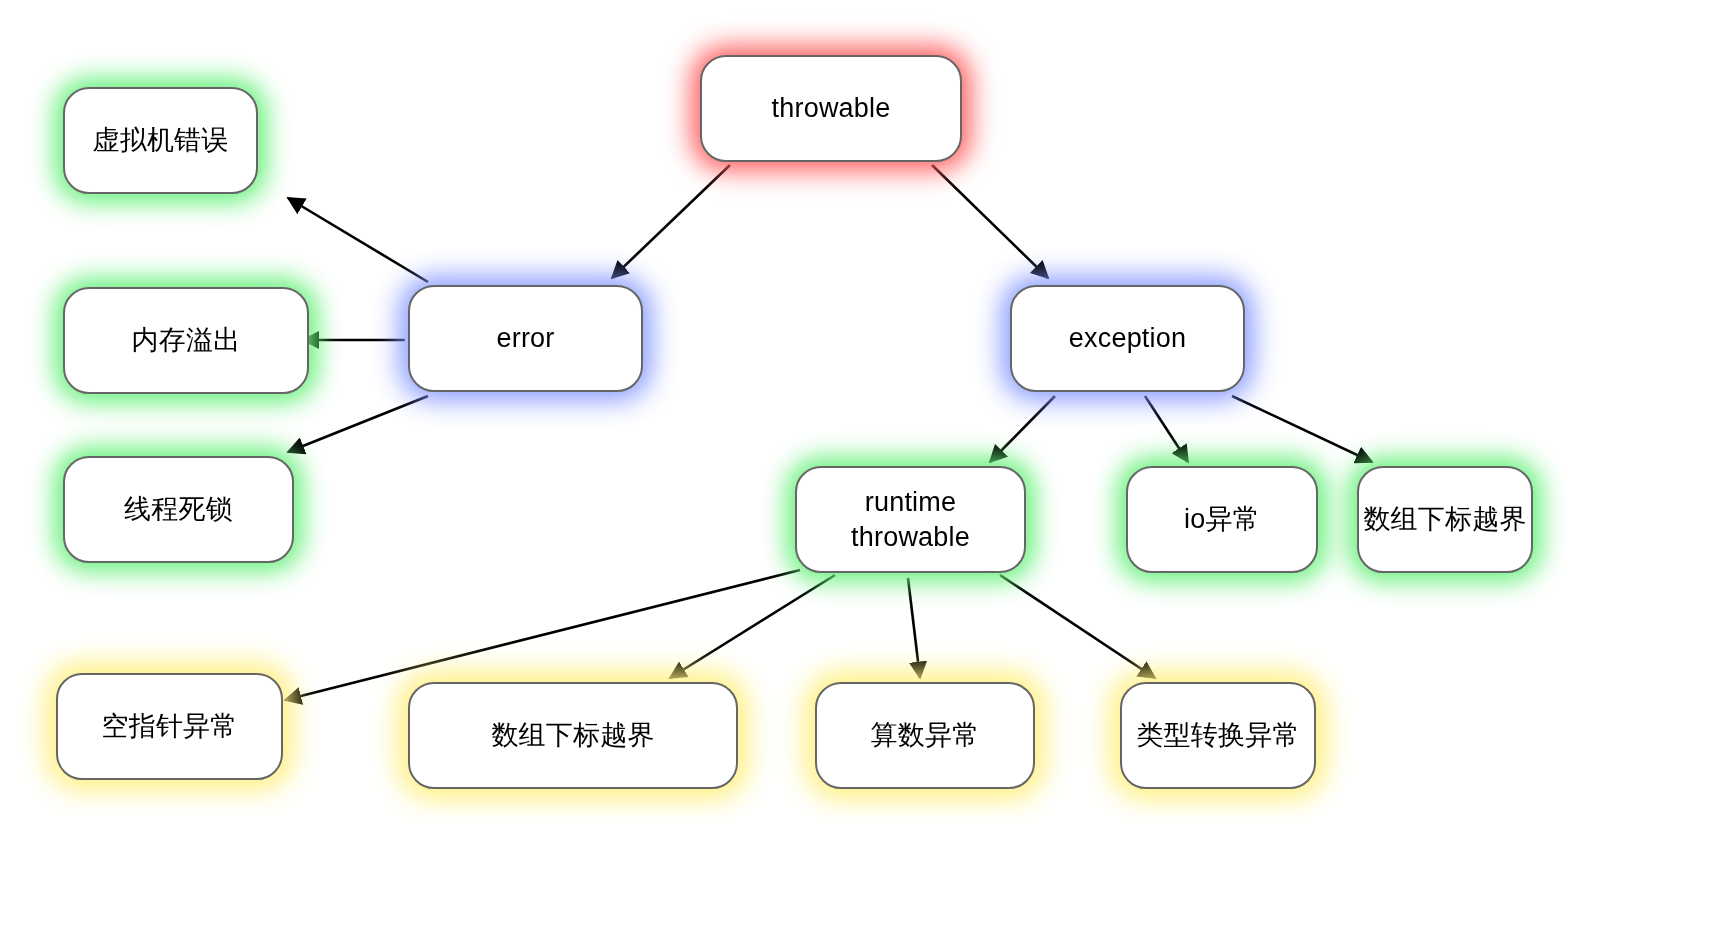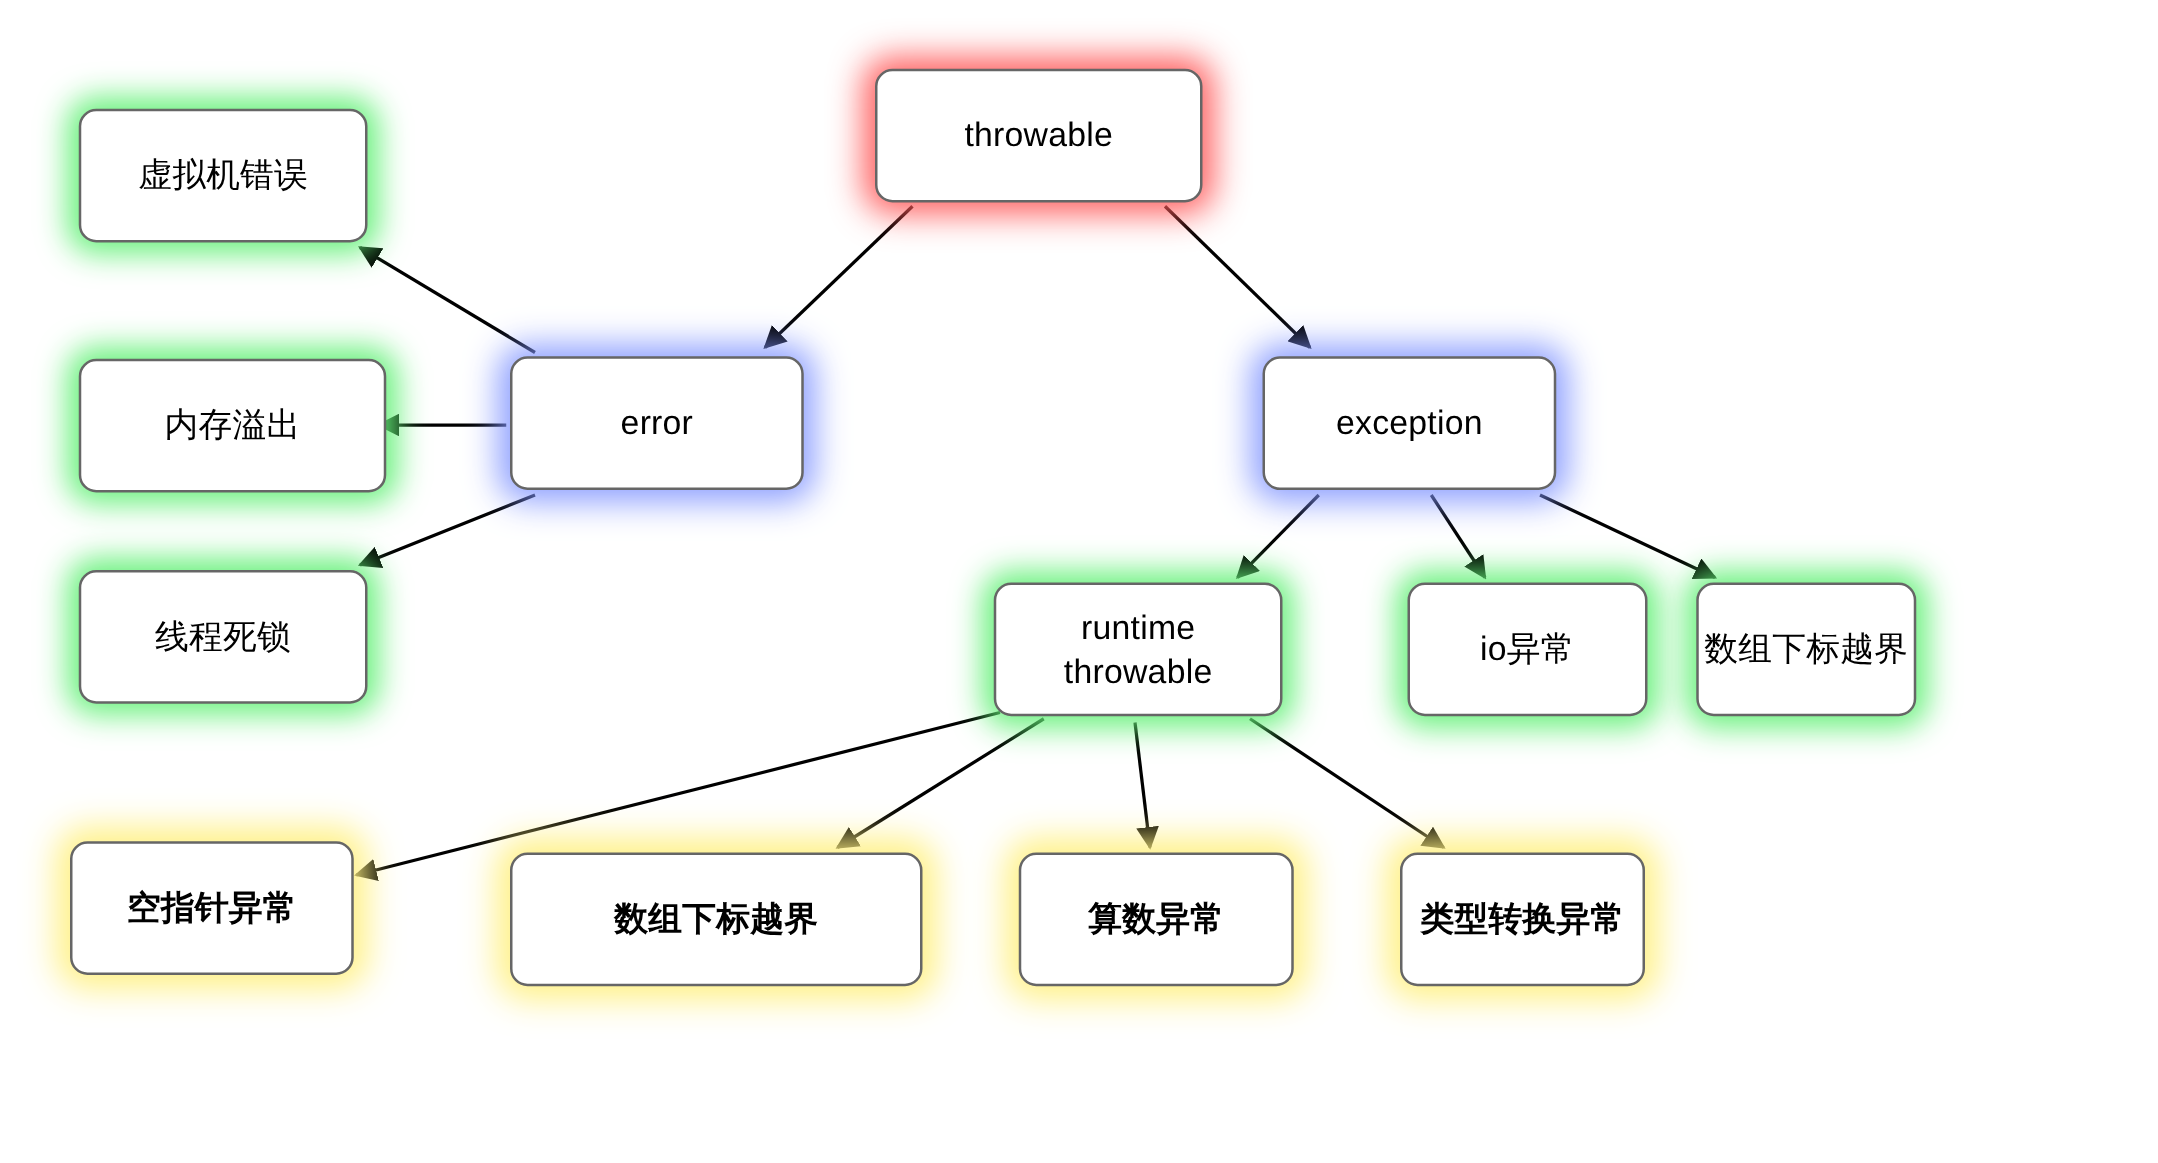--- a/index.html
+++ b/index.html
@@ -25,36 +25,36 @@
     top: 0;
     width: 1726px;
     height: 930px;
     pointer-events: none;
   }
   .node {
     position: absolute;
     box-sizing: border-box;
     background: #ffffff;
     border: 2px solid #666666;
-    border-radius: 14px;
+    border-radius: 26px;
     display: flex;
     align-items: center;
     justify-content: center;
     text-align: center;
     color: #000000;
     font-size: 27px;
     line-height: 1.28;
     letter-spacing: 0.2px;
     white-space: pre-line;
     z-index: 2;
   }
   .glow-red   { box-shadow: 0 0 26px 9px rgba(255, 90, 90, 0.95); }
   .glow-blue  { box-shadow: 0 0 26px 9px rgba(130, 150, 255, 0.90); align-items: center; }
   .glow-green { box-shadow: 0 0 24px 9px rgba(100, 240, 120, 0.95); }
-  .glow-yellow{ box-shadow: 0 0 26px 11px rgba(255, 240, 130, 0.95); font-weight: bold; }
+  .glow-yellow{ box-shadow: 0 0 26px 11px rgba(255, 240, 130, 0.95); }
   .node-label { display: block; }
 </style>
 </head>
 <body>
 
 <div id="canvas">
   <svg id="edges" viewBox="0 0 1726 930" width="1726" height="930" xmlns="http://www.w3.org/2000/svg">
     <defs>
       <marker id="arrow" viewBox="0 0 10 10" refX="9" refY="5" markerWidth="7" markerHeight="7" orient="auto-start-reverse">
         <path d="M 0 0 L 10 5 L 0 10 z" fill="#000000"></path>
@@ -72,21 +72,21 @@
         <line x1="800" y1="570" x2="285" y2="700" stroke="#000000" stroke-width="2.6" marker-end="url(#arrow)"></line>
         <line x1="835" y1="575" x2="670" y2="678" stroke="#000000" stroke-width="2.6" marker-end="url(#arrow)"></line>
         <line x1="908" y1="578" x2="920" y2="678" stroke="#000000" stroke-width="2.6" marker-end="url(#arrow)"></line>
         <line x1="1000" y1="575" x2="1155" y2="678" stroke="#000000" stroke-width="2.6" marker-end="url(#arrow)"></line>
       </g>
   </svg>
   <div id="node-layer">
       <div class="node glow-red" style="left: 700px; top: 55px; width: 262px; height: 107px;"><span class="node-label">throwable</span></div>
       <div class="node glow-blue" style="left: 408px; top: 285px; width: 235px; height: 107px;"><span class="node-label">error</span></div>
       <div class="node glow-blue" style="left: 1010px; top: 285px; width: 235px; height: 107px;"><span class="node-label">exception</span></div>
-      <div class="node glow-green" style="left: 63px; top: 87px; width: 231px; height: 107px;"><span class="node-label">虚拟机错误</span></div>
+      <div class="node glow-green" style="left: 63px; top: 87px; width: 195px; height: 107px;"><span class="node-label">虚拟机错误</span></div>
       <div class="node glow-green" style="left: 63px; top: 287px; width: 246px; height: 107px;"><span class="node-label">内存溢出</span></div>
       <div class="node glow-green" style="left: 63px; top: 456px; width: 231px; height: 107px;"><span class="node-label">线程死锁</span></div>
       <div class="node glow-green" style="left: 795px; top: 466px; width: 231px; height: 107px;"><span class="node-label">runtime
 throwable</span></div>
       <div class="node glow-green" style="left: 1126px; top: 466px; width: 192px; height: 107px;"><span class="node-label">io异常</span></div>
       <div class="node glow-green" style="left: 1357px; top: 466px; width: 176px; height: 107px;"><span class="node-label">数组下标越界</span></div>
       <div class="node glow-yellow" style="left: 56px; top: 673px; width: 227px; height: 107px;"><span class="node-label">空指针异常</span></div>
       <div class="node glow-yellow" style="left: 408px; top: 682px; width: 330px; height: 107px;"><span class="node-label">数组下标越界</span></div>
       <div class="node glow-yellow" style="left: 815px; top: 682px; width: 220px; height: 107px; align-items: center;"><span class="node-label">算数异常</span></div>
       <div class="node glow-yellow" style="left: 1120px; top: 682px; width: 196px; height: 107px;"><span class="node-label">类型转换异常</span></div>

